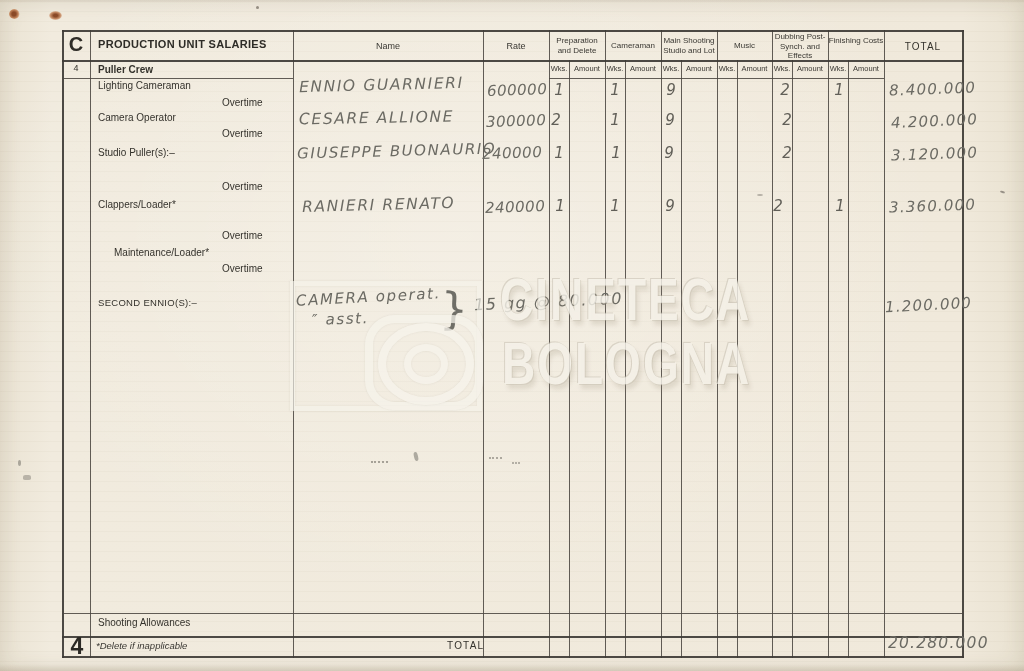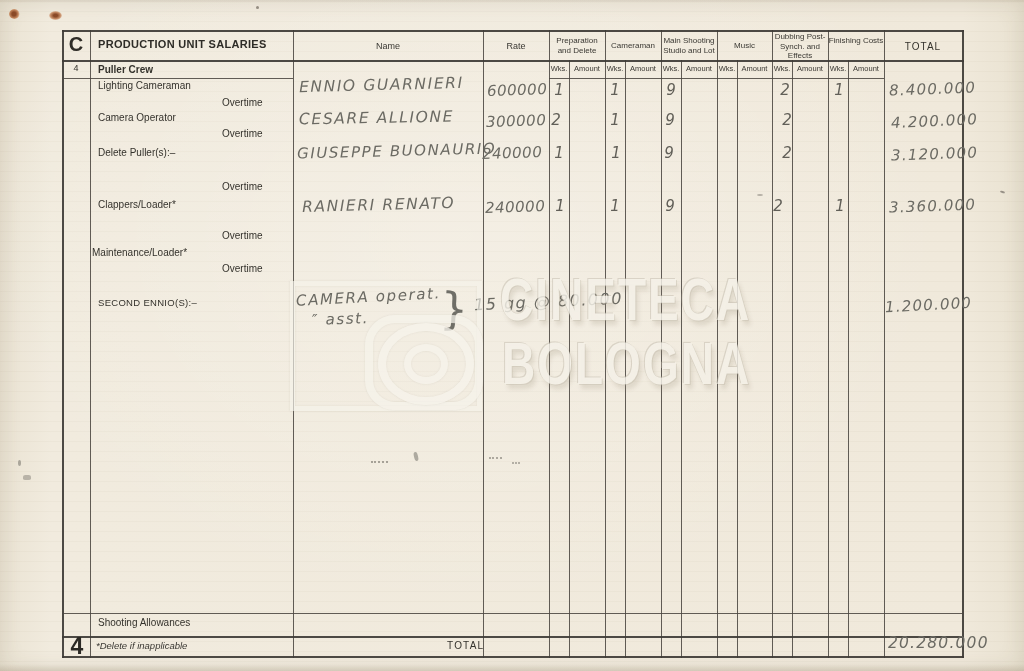--- a/index.html
+++ b/index.html
@@ -123,25 +123,25 @@
   <div class="sub" style="left:792px;top:64px;width:36px">Amount</div>
   <div class="sub" style="left:828px;top:64px;width:20px">Wks.</div>
   <div class="sub" style="left:848px;top:64px;width:36px">Amount</div>
 
   <div class="pt" style="left:62px;top:63px;width:28px;text-align:center;font-size:9px">4</div>
   <div class="pt sec" style="left:98px;top:64px">Puller Crew</div>
   <div class="pt" style="left:98px;top:80px">Lighting Cameraman</div>
   <div class="pt" style="left:222px;top:97px">Overtime</div>
   <div class="pt" style="left:98px;top:112px">Camera Operator</div>
   <div class="pt" style="left:222px;top:128px">Overtime</div>
-  <div class="pt" style="left:98px;top:147px">Delete Puller(s):–</div>
+  <div class="pt" style="left:98px;top:147px">Studio Puller(s):–</div>
   <div class="pt" style="left:222px;top:181px">Overtime</div>
   <div class="pt" style="left:98px;top:199px">Clappers/Loader*</div>
   <div class="pt" style="left:222px;top:230px">Overtime</div>
-  <div class="pt" style="left:92px;top:247px">Maintenance/Loader*</div>
+  <div class="pt" style="left:114px;top:247px">Maintenance/Loader*</div>
   <div class="pt" style="left:222px;top:263px">Overtime</div>
   <div class="pt" style="left:98px;top:297px;font-size:9.5px;letter-spacing:.3px">SECOND ENNIO(S):–</div>
   <div class="pt" style="left:98px;top:617px">Shooting Allowances</div>
 
   <div class="foot4" style="left:64px;top:633px;width:26px">4</div>
   <div class="footnote" style="left:96px;top:640px">*Delete if inapplicable</div>
   <div class="ftotal" style="left:447px;top:640px">TOTAL</div>
 
   <div class="hw name" style="left:299px;top:76px;transform:rotate(-1.5deg)">ENNIO GUARNIERI</div>
   <div class="hw rate" style="left:487px;top:81px;transform:rotate(-2deg)">600000</div>

